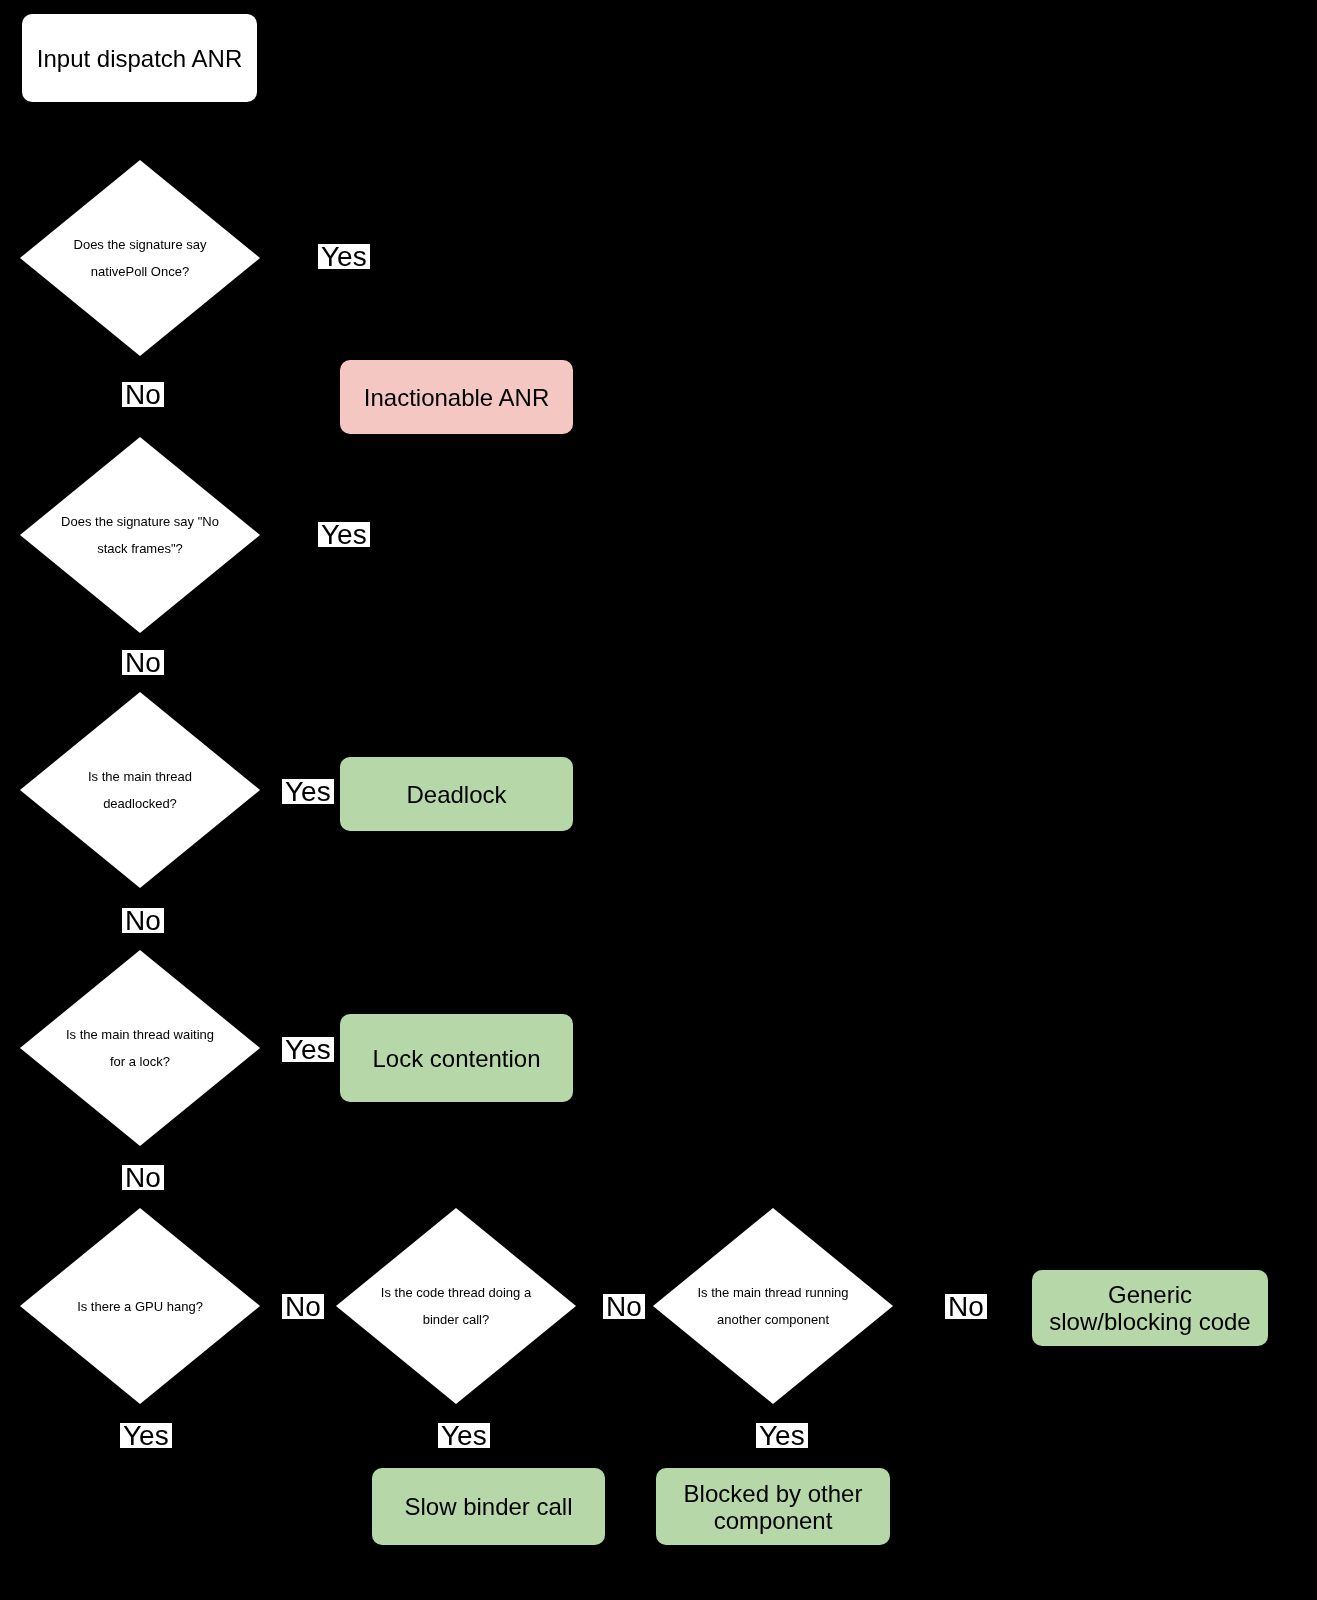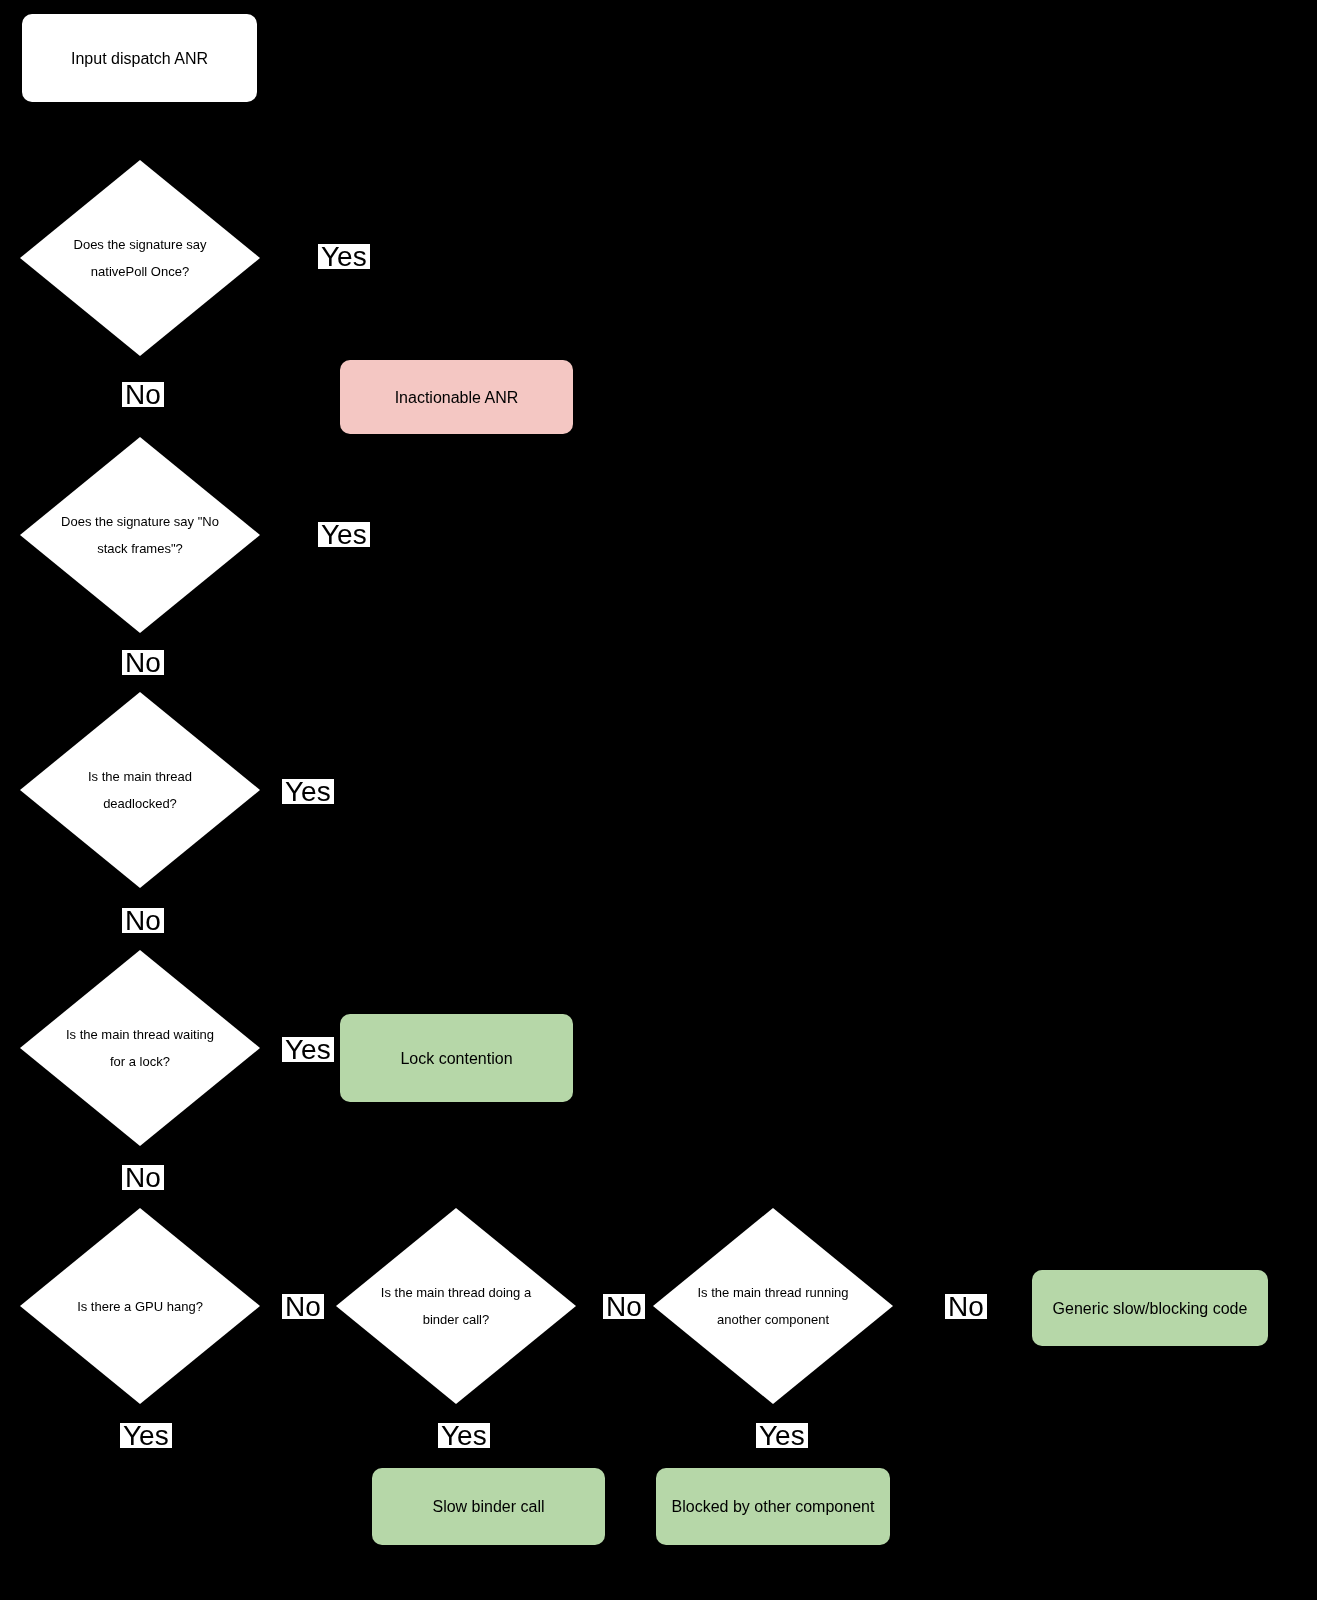--- a/index.html
+++ b/index.html
@@ -16,21 +16,21 @@
     color: var(--text, #000000);
     overflow: hidden;
   }
   .rect {
     position: absolute;
     border-radius: 10px;
     display: flex;
     align-items: center;
     justify-content: center;
     text-align: center;
-    font-size: 16px;
+    font-size: 24px;
     line-height: 27px;
     padding: 4px 10px;
     box-sizing: border-box;
   }
   .start { background: var(--node, #ffffff); }
   .good  { background: var(--good, #b6d7a8); }
   .bad   { background: var(--bad,  #f4c7c3); }
   .diamond {
     position: absolute;
     width: 240px;
@@ -106,27 +106,28 @@
   <div class="diamond" id="d3">
     <div class="txt">Is the main thread deadlocked?</div>
   </div>
   <div class="diamond" id="d4">
     <div class="txt">Is the main thread waiting for a lock?</div>
   </div>
   <div class="diamond" id="d5">
     <div class="txt">Is there a GPU hang?</div>
   </div>
   <div class="diamond" id="d6">
-    <div class="txt">Is the main thread doing a binder call?</div>
+    <div class="txt">Is the code thread doing a binder call?</div>
   </div>
   <div class="diamond" id="d7">
     <div class="txt">Is the main thread running another component</div>
   </div>
 
   <div class="rect bad" id="o-inactionable">Inactionable ANR</div>
+  <div class="rect good" id="o-deadlock">Deadlock</div>
   <div class="rect good" id="o-lock">Lock contention</div>
   <div class="rect good" id="o-generic">Generic slow/blocking code</div>
   <div class="rect good" id="o-binder">Slow binder call</div>
   <div class="rect good" id="o-blocked">Blocked by other component</div>
 
   <div class="elabel" id="yes1">Yes</div>
   <div class="elabel" id="no1">No</div>
   <div class="elabel" id="yes2">Yes</div>
   <div class="elabel" id="no2">No</div>
   <div class="elabel" id="yes3">Yes</div>

